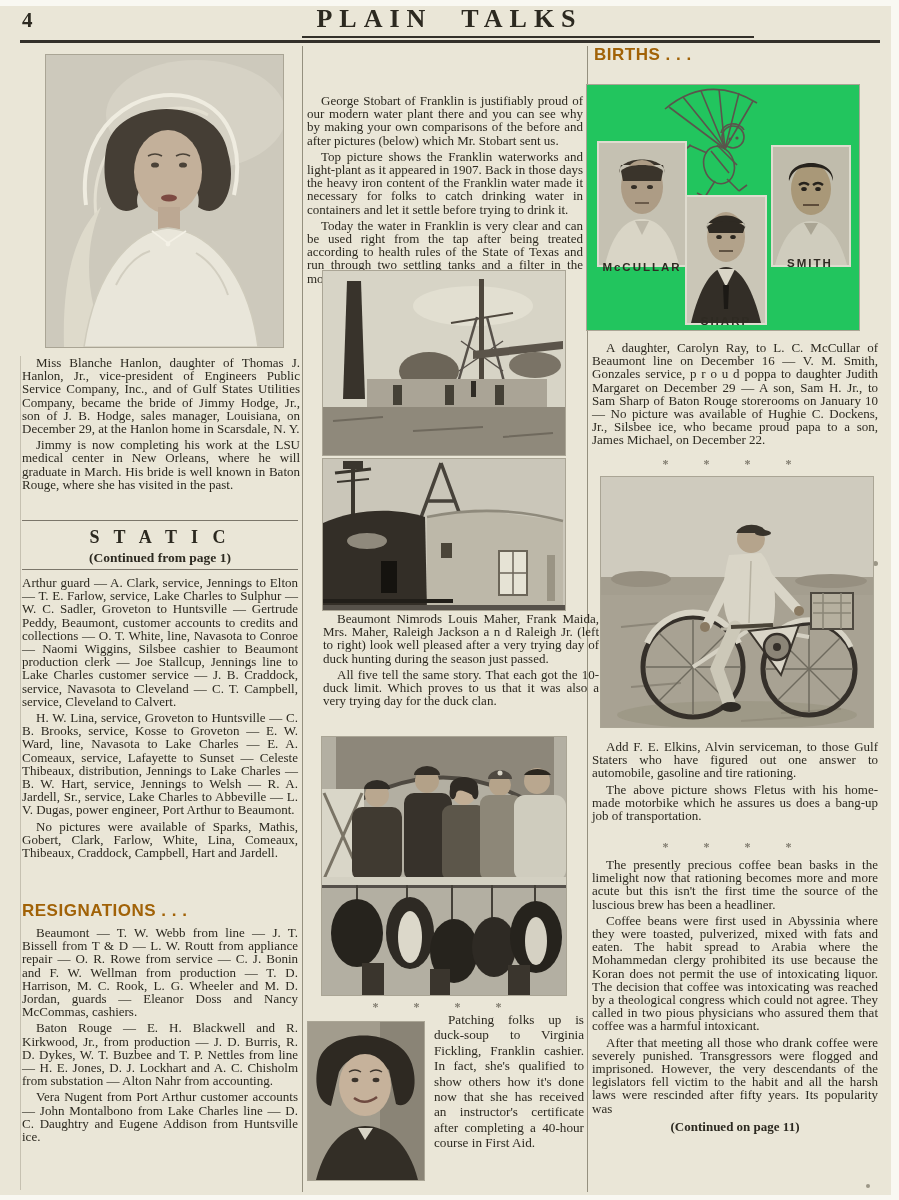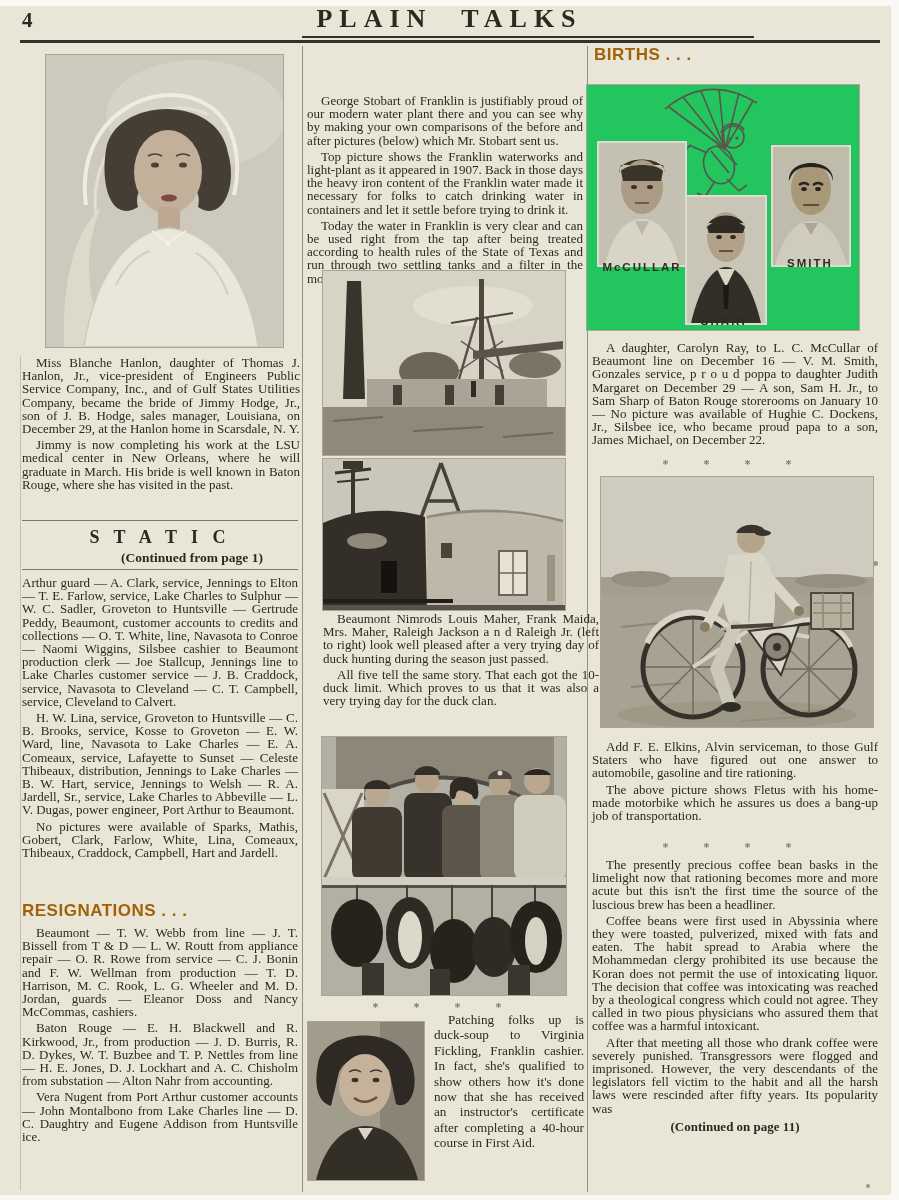--- a/index.html
+++ b/index.html
@@ -77,21 +77,21 @@
     </svg>
   </div>
 
   <div class="body-text" style="left:22px;top:356px;width:278px;">
     <p>Miss Blanche Hanlon, daughter of Thomas J. Hanlon, Jr., vice-president of Engineers Public Service Company, Inc., and of Gulf States Utilities Company, became the bride of Jimmy Hodge, Jr., son of J. B. Hodge, sales manager, Louisiana, on December 29, at the Hanlon home in Scarsdale, N. Y.</p>
     <p>Jimmy is now completing his work at the LSU medical center in New Orleans, where he will graduate in March. His bride is well known in Baton Rouge, where she has visited in the past.</p>
   </div>
 
   <div class="rule" style="left:22px;top:520px;width:276px;height:1px;background:#7b766a;"></div>
   <div class="static-h" style="left:22px;top:527px;width:276px;">S T A T I C</div>
-  <div class="static-sub" style="left:22px;top:550px;width:276px;margin-left:32px;">(Continued from page 1)</div>
+  <div class="static-sub" style="left:22px;top:550px;width:276px;">(Continued from page 1)</div>
   <div class="rule" style="left:22px;top:569px;width:276px;height:1px;background:#7b766a;"></div>
 
   <div class="body-text" style="left:22px;top:576px;width:276px;">
     <p style="text-indent:0;">Arthur guard — A. Clark, service, Jennings to Elton — T. E. Farlow, service, Lake Charles to Sulphur — W. C. Sadler, Groveton to Huntsville — Gertrude Peddy, Beaumont, customer accounts to credits and collections — O. T. White, line, Navasota to Conroe — Naomi Wiggins, Silsbee cashier to Beaumont production clerk — Joe Stallcup, Jennings line to Lake Charles customer service — J. B. Craddock, service, Navasota to Cleveland — C. T. Campbell, service, Cleveland to Calvert.</p>
     <p>H. W. Lina, service, Groveton to Huntsville — C. B. Brooks, service, Kosse to Groveton — E. W. Ward, line, Navasota to Lake Charles — E. A. Comeaux, service, Lafayette to Sunset — Celeste Thibeaux, distribution, Jennings to Lake Charles — B. W. Hart, service, Jennings to Welsh — R. A. Jardell, Sr., service, Lake Charles to Abbeville — L. V. Dugas, power engineer, Port Arthur to Beaumont.</p>
     <p>No pictures were available of Sparks, Mathis, Gobert, Clark, Farlow, White, Lina, Comeaux, Thibeaux, Craddock, Campbell, Hart and Jardell.</p>
   </div>
 
   <div class="sans-h" style="left:22px;top:901px;width:276px;">RESIGNATIONS . . .</div>
   <div class="body-text" style="left:22px;top:926px;width:276px;">

